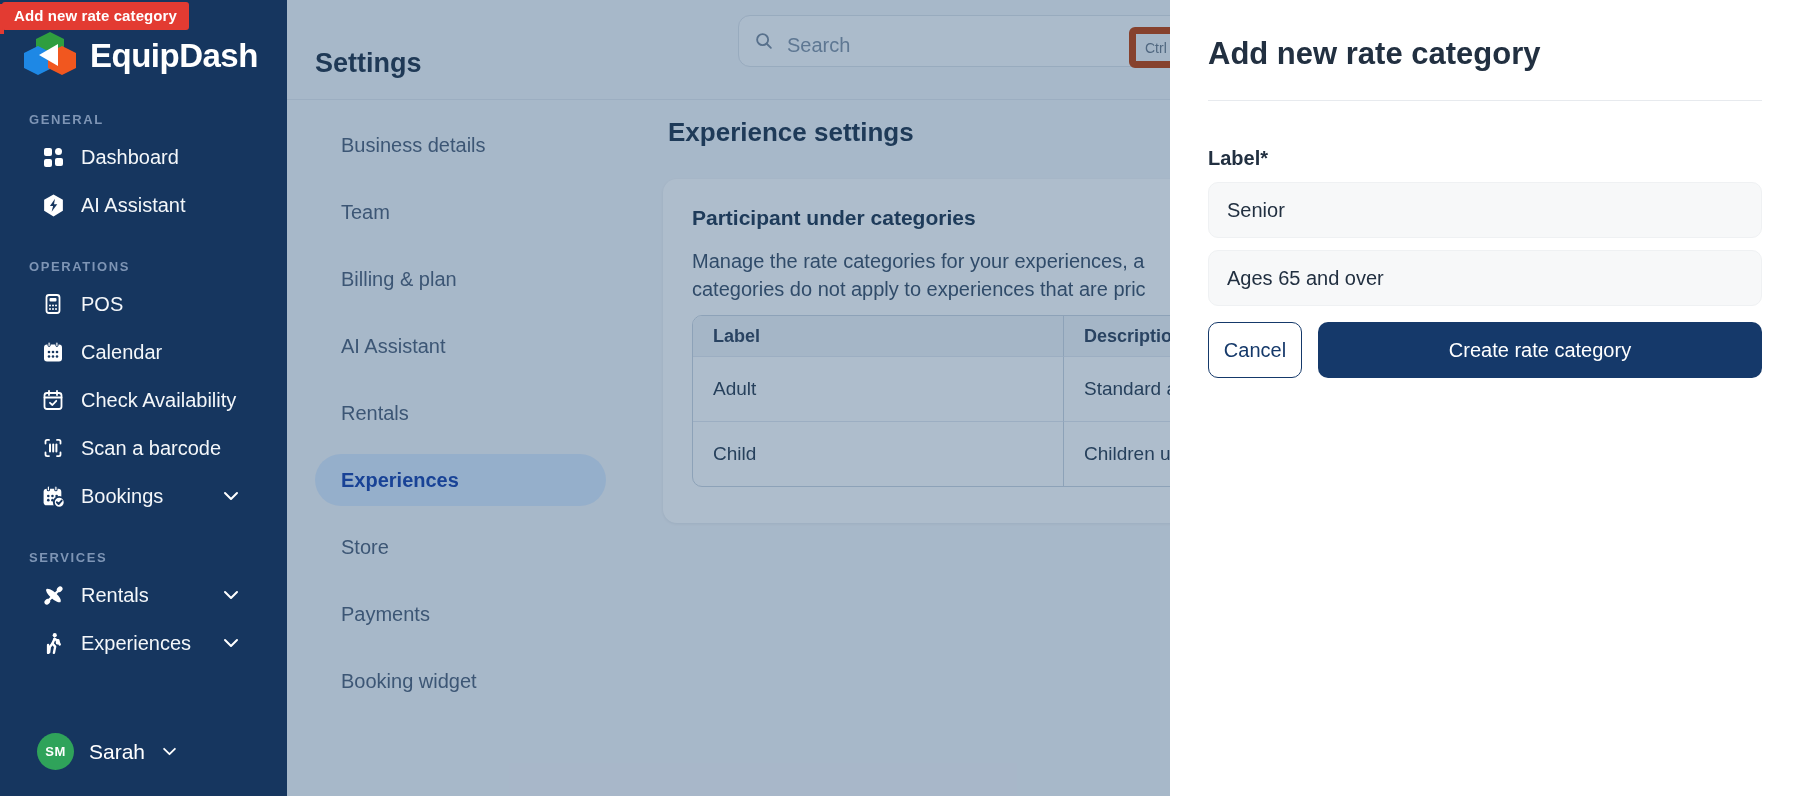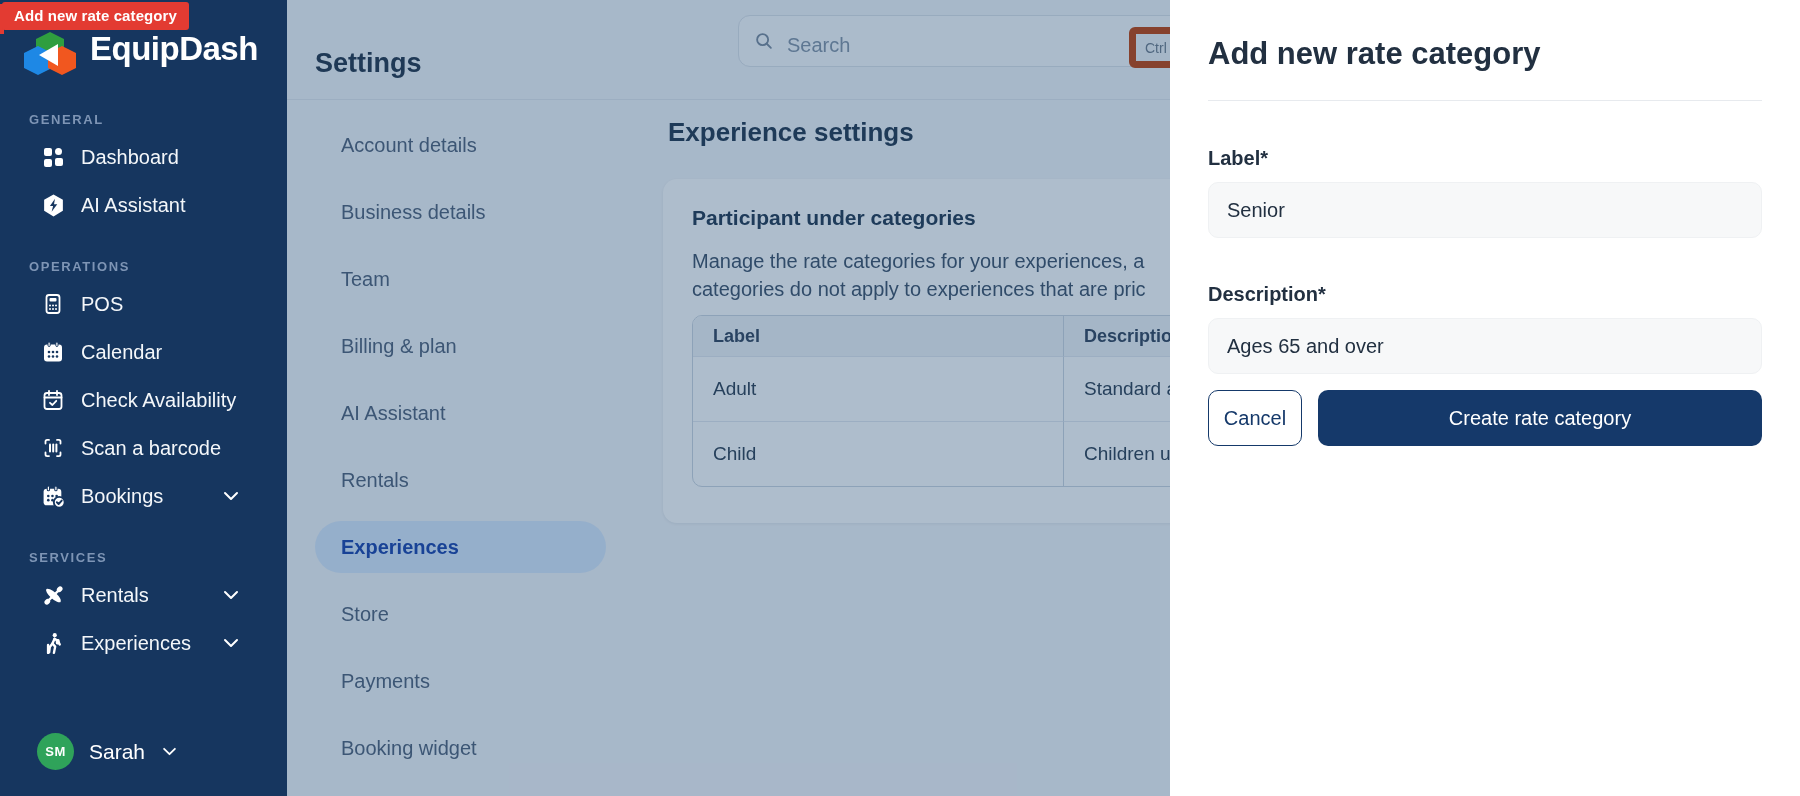--- a/index.html
+++ b/index.html
@@ -4,21 +4,21 @@
 <style>
   html,body{margin:0;padding:0;}
   body{font-family:"Liberation Sans",sans-serif;-webkit-font-smoothing:antialiased;}
   .stage{position:relative;width:1800px;height:796px;overflow:hidden;background:#fff;}
 
   
   .sidebar{position:absolute;left:0;top:0;width:287px;height:796px;background:var(--navy);overflow:hidden;}
   .debug-badge{position:absolute;left:2px;top:2px;z-index:60;background:var(--red);color:#fff;
     font-size:15px;font-weight:700;padding:5px 12px 6px;border-radius:3px;letter-spacing:.1px;}
   .badge-tail{position:absolute;left:0;top:4px;width:4px;height:30px;background:var(--red);z-index:59;}
-  .logo-row{display:flex;align-items:flex-start;gap:14px;padding:30px 0 0 24px;}
+  .logo-row{display:flex;align-items:center;gap:14px;padding:30px 0 0 24px;}
   .logo-mark{width:52px;height:52px;flex:0 0 auto;}
   .logo-text{color:#fff;font-size:33px;font-weight:700;letter-spacing:-0.5px;}
   .section-label{margin:30px 0 6px 29px;color:#7e95b5;font-size:13px;font-weight:600;letter-spacing:1.6px;}
   .side-item{position:relative;display:flex;align-items:center;gap:15px;height:48px;padding-left:40px;cursor:pointer;}
   .side-item .ic{width:26px;height:26px;flex:0 0 auto;display:flex;align-items:center;justify-content:center;}
   .side-item .lbl{color:#f4f7fa;font-size:20px;font-weight:500;}
   .side-item .chev{position:absolute;right:48px;display:flex;}
   .user-row{position:absolute;left:37px;bottom:26px;display:flex;align-items:center;gap:15px;cursor:pointer;}
   .avatar{width:37px;height:37px;border-radius:50%;background:var(--green);color:#fff;font-size:13px;
     font-weight:700;display:flex;align-items:center;justify-content:center;letter-spacing:.5px;}
@@ -266,21 +266,20 @@
             <circle cx="10.5" cy="10.5" r="6"></circle>
               <line x1="15" y1="15" x2="19.5" y2="19.5"></line>
           </svg>
         </span>
         <input type="text" placeholder="Search" style="">
         <span class="kbd">Ctrl</span>
       </div>
     </div>
 
     <nav class="settings-nav">
-      <div class="snav-item">Account details</div>
       <div class="snav-item">Business details</div>
       <div class="snav-item">Team</div>
       <div class="snav-item">Billing &amp; plan</div>
       <div class="snav-item">AI Assistant</div>
       <div class="snav-item">Rentals</div>
       <div class="snav-item active">Experiences</div>
       <div class="snav-item">Store</div>
       <div class="snav-item">Payments</div>
       <div class="snav-item">Booking widget</div>
     </nav>
@@ -315,21 +314,20 @@
     </div>
   </section>
 
   <aside class="drawer">
     <h2 class="drawer-title">Add new rate category</h2>
     <div class="drawer-divider"></div>
 
     <div class="field-label">Label*</div>
     <input class="text-input" type="text" value="Senior" style="">
 
-    <div class="field-label second">Description*</div>
     <input class="text-input" type="text" value="Ages 65 and over" style="">
 
     <div class="btn-row">
       <button class="btn btn-cancel">Cancel</button>
       <button class="btn btn-primary">Create rate category</button>
     </div>
   </aside>
 
 </div>
 

